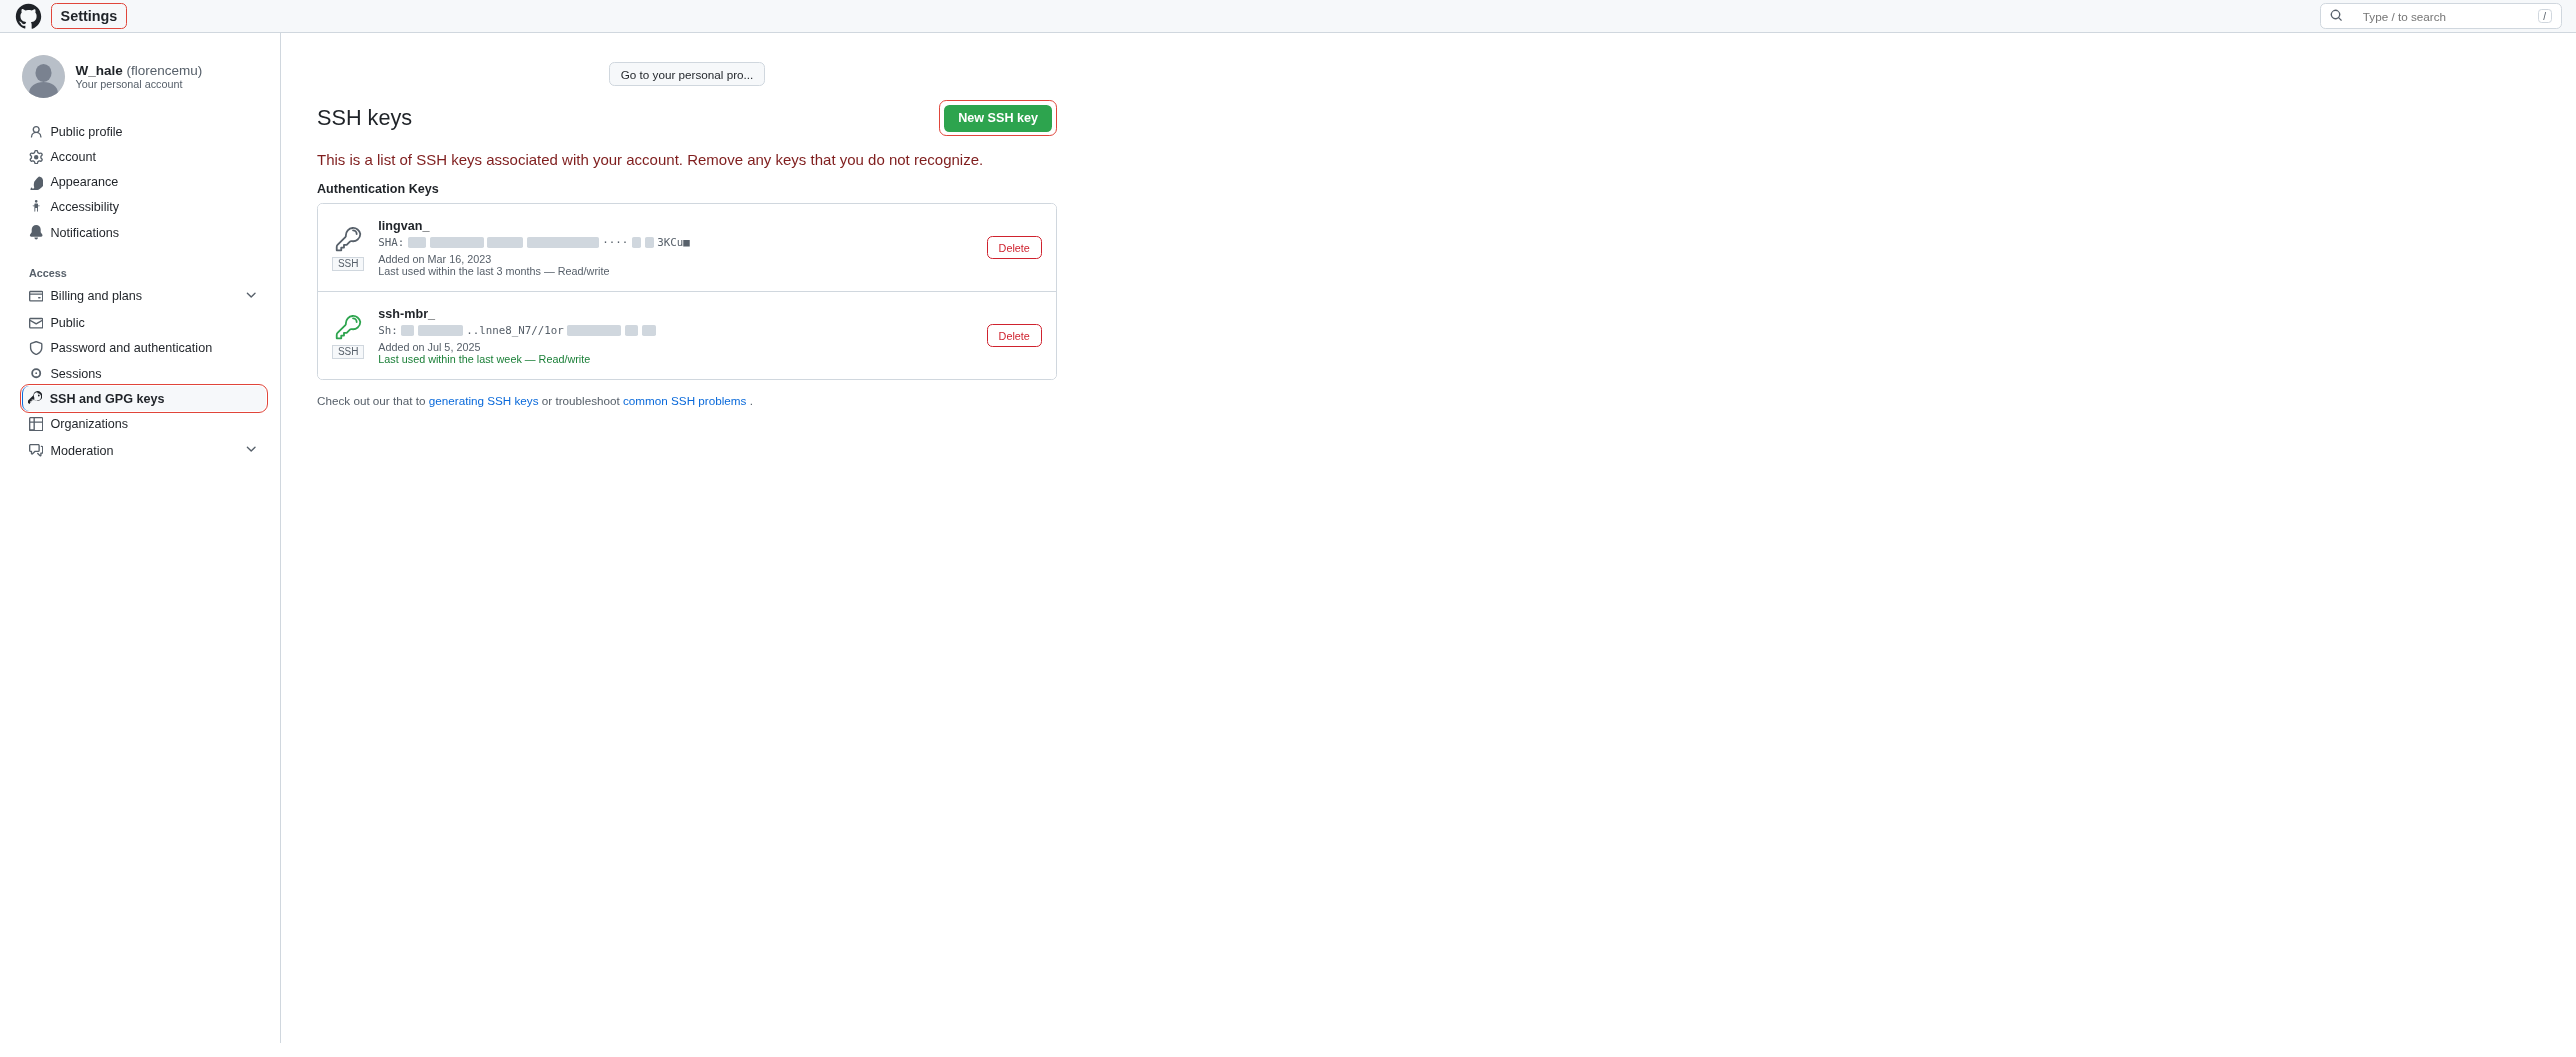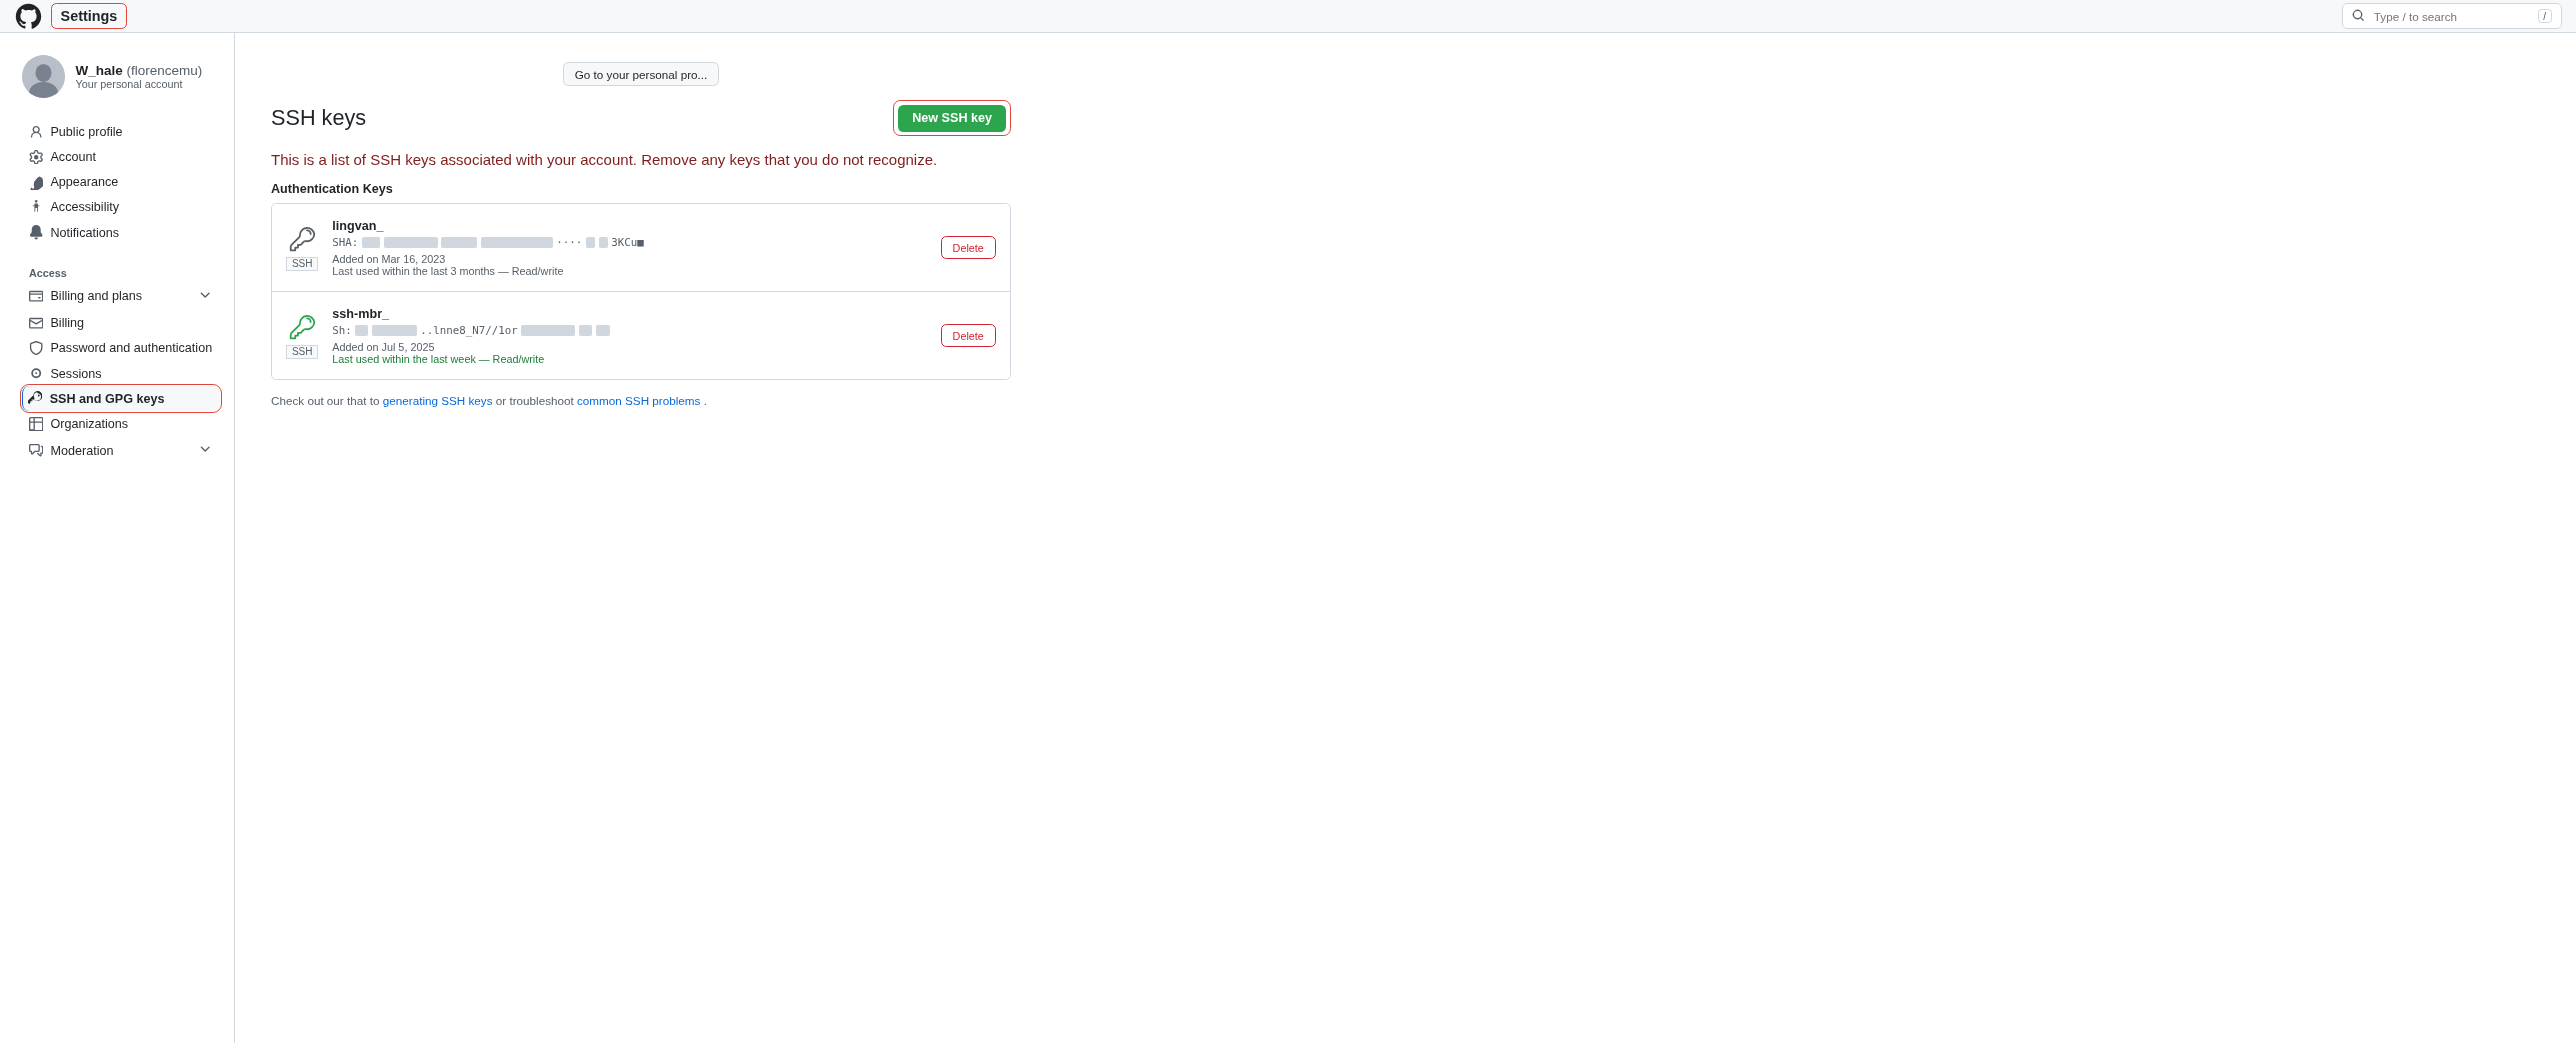--- a/index.html
+++ b/index.html
@@ -30,21 +30,21 @@
     }
     .topnav-search {
       margin-left: auto;
       display: flex;
       align-items: center;
       border: 0.9px solid #d0d7de;
       border-radius: 5.4px;
       padding: 4.5px 9px;
       background: #fff;
       min-width: 199px;
-      gap: 9px;
+      gap: 20px;
       color: #57606a;
       font-size: 11.7px;
     }
     .topnav-search input {
       border: none;
       outline: none;
       font-size: 11.7px;
       color: #57606a;
       background: transparent;
       flex: 1;
@@ -58,21 +58,21 @@
     }
 
     
     .page-layout {
       display: flex;
       max-width: 100%;
     }
 
     
     .sidebar {
-      width: 235px;
+      width: 281px;
       min-width: 199px;
       flex-shrink: 0;
       padding: 21.7px 14.4px 21.7px 21.7px;
       border-right: 0.9px solid #d0d7de;
       min-height: calc(100vh - 47px);
     }
     .user-profile {
       display: flex;
       align-items: center;
       gap: 10.8px;
@@ -403,21 +403,21 @@
             </svg>
         </span>
       </div>
 
       <div class="nav-item">
         <span class="icon">
           <svg width="14.4" height="14.4" viewBox="0 0 16 16" fill="currentColor">
               <path d="M1.75 2h12.5c.966 0 1.75.784 1.75 1.75v8.5A1.75 1.75 0 0 1 14.25 14H1.75A1.75 1.75 0 0 1 0 12.25v-8.5C0 2.784.784 2 1.75 2ZM1.5 12.251c0 .138.112.25.25.25h12.5a.25.25 0 0 0 .25-.25V5.809L8.38 9.397a.75.75 0 0 1-.76 0L1.5 5.809v6.442Zm13-8.181v-.32a.25.25 0 0 0-.25-.25H1.75a.25.25 0 0 0-.25.25v.32L8 7.88Z"></path>
             </svg>
         </span>
-        <span>Billing</span>
+        <span>Public</span>
       </div>
 
       <div class="nav-item">
         <span class="icon">
           <svg width="14.4" height="14.4" viewBox="0 0 16 16" fill="currentColor">
               <path d="M7.467.133a1.748 1.748 0 0 1 1.066 0l5.25 1.68A1.75 1.75 0 0 1 15 3.48V7c0 1.566-.32 3.182-1.303 4.682-.983 1.498-2.585 2.813-5.032 3.855a1.697 1.697 0 0 1-1.33 0c-2.447-1.042-4.049-2.357-5.032-3.855C1.32 10.182 1 8.566 1 7V3.48a1.75 1.75 0 0 1 1.217-1.667Zm.61 1.429a.25.25 0 0 0-.153 0l-5.25 1.68a.25.25 0 0 0-.174.238V7c0 1.358.275 2.666 1.057 3.86.784 1.194 2.121 2.38 4.366 3.358a.196.196 0 0 0 .154 0c2.245-.977 3.582-2.164 4.366-3.359C13.225 9.666 13.5 8.36 13.5 7V3.48a.251.251 0 0 0-.174-.237Z"></path>
             </svg>
         </span>
         <span>Password and authentication</span>
       </div>

